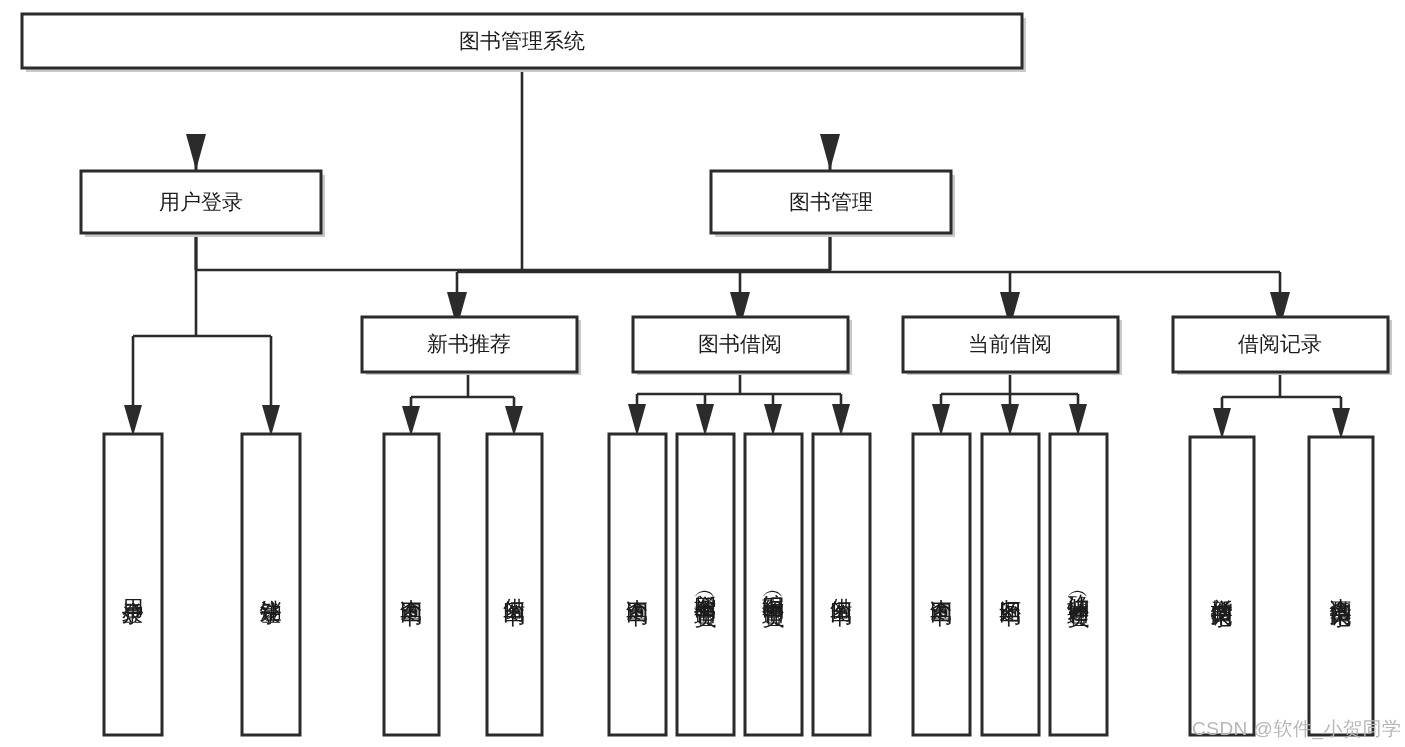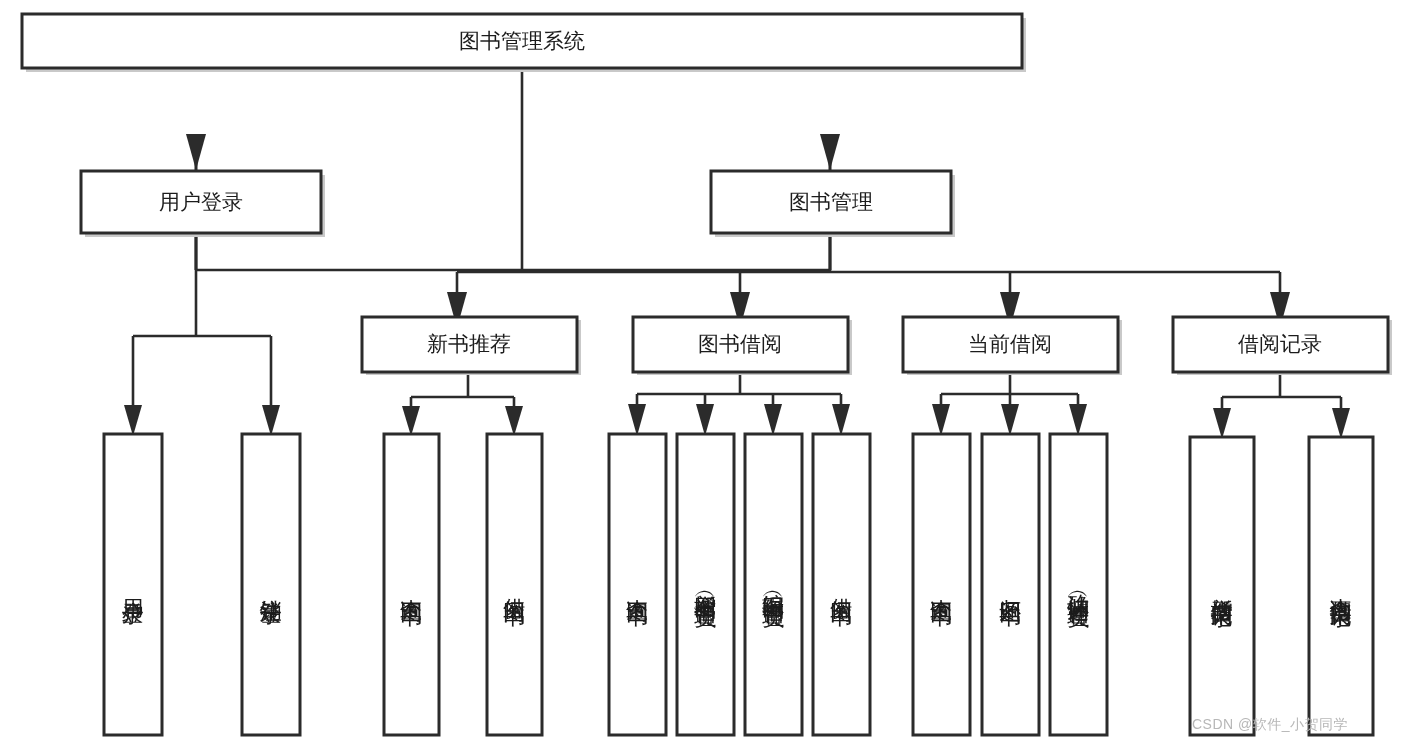--- a/index.html
+++ b/index.html
@@ -66,21 +66,21 @@
     display: flex;
     align-items: center;
     justify-content: center;
     text-align: center;
     pointer-events: none;
     user-select: none;
   }
   .watermark {
     position: absolute;
     font-family: "Liberation Sans", "DejaVu Sans", sans-serif;
-    font-size: 14px;
+    font-size: 19px;
     color: #b7b7b7;
     white-space: nowrap;
     letter-spacing: 0.5px;
   }
 </style>
 </head>
 <body>
 
 <div id="diagram-root">
 

